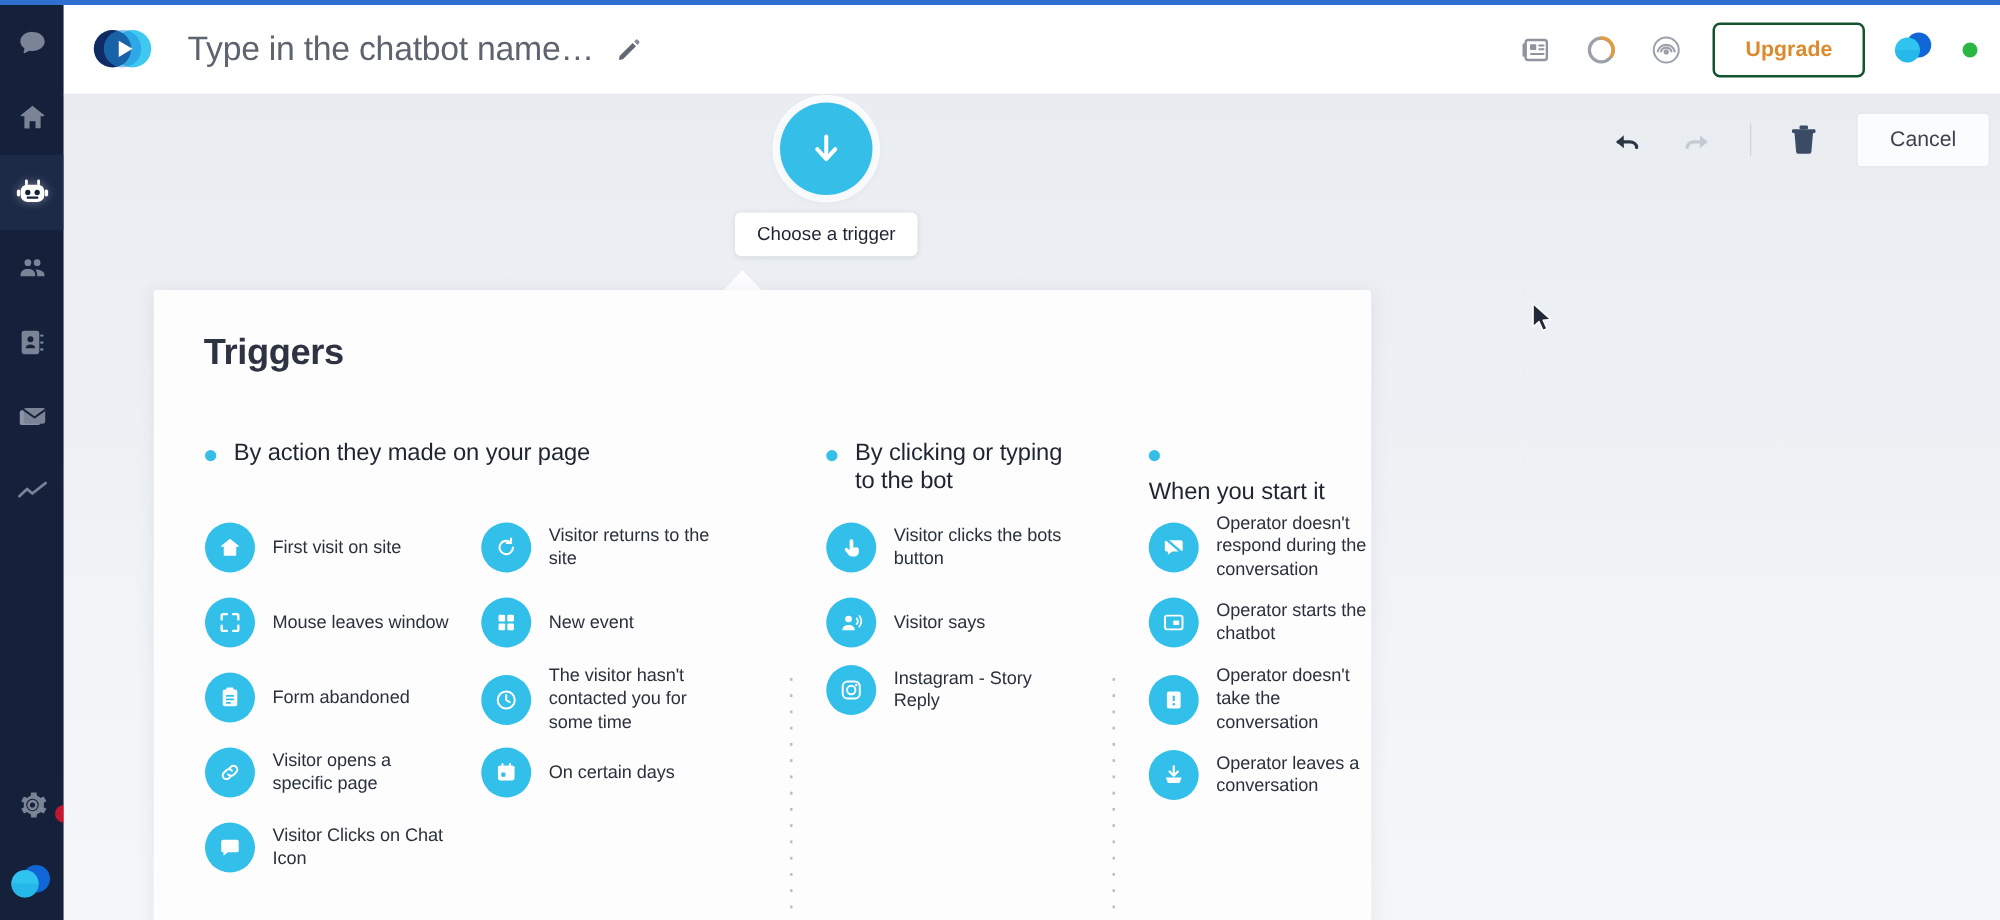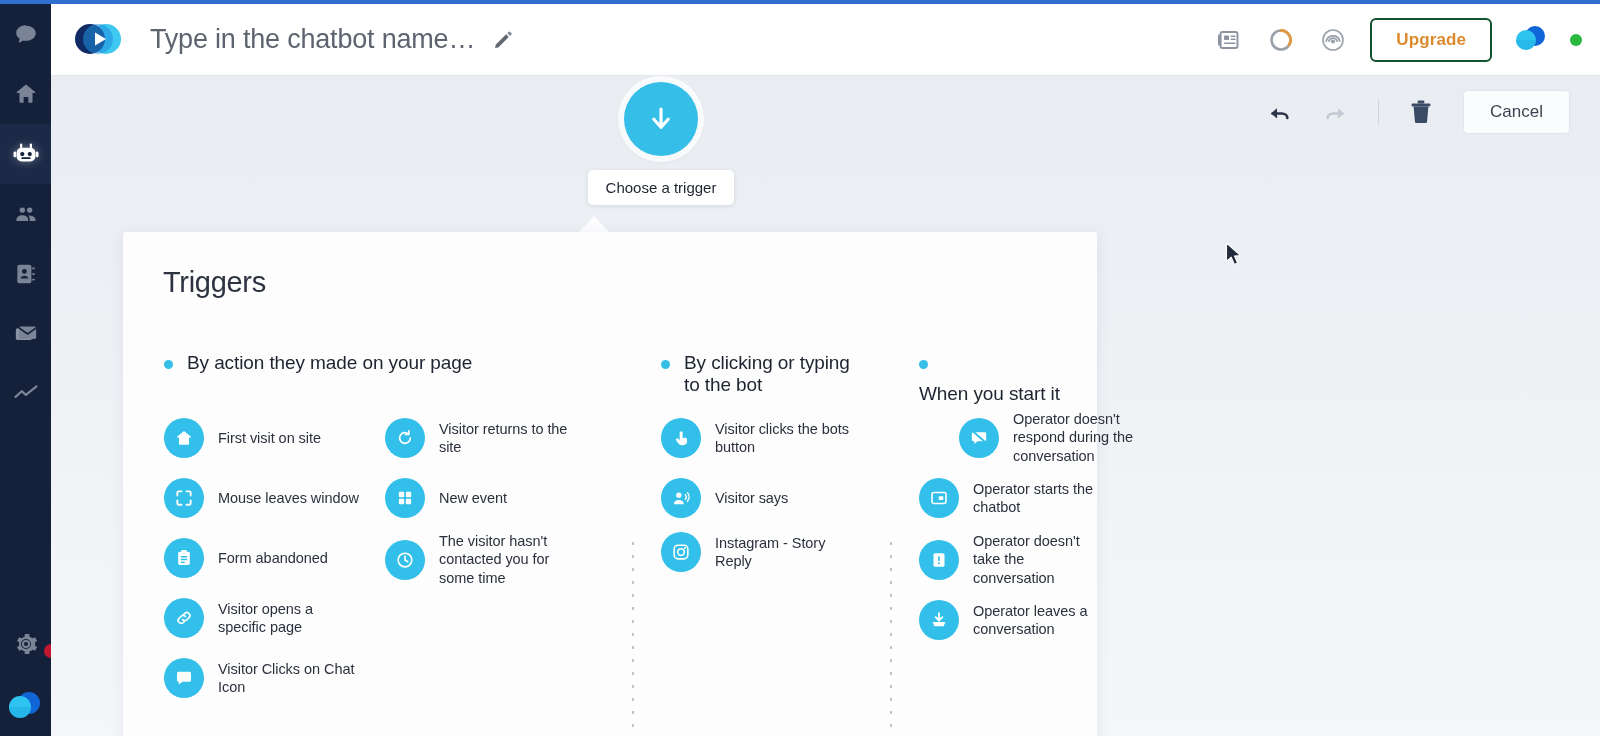--- a/index.html
+++ b/index.html
@@ -72,21 +72,21 @@
 
   
   .canvas {
     position: absolute; left: 51px; top: 76px; width: 1549px; height: 660px;
     background: linear-gradient(180deg, #e9edf1 0%, #eceff3 28%, #f2f4f7 70%, #f4f6f8 100%);
     overflow: hidden;
   }
 
   
   .canvas-toolbar {
-    position: absolute; right: 30px; top: 14px;
+    position: absolute; right: 8px; top: 14px;
     display: flex; align-items: center; gap: 27px;
   }
   .tb-icon { width: 30px; height: 30px; display: flex; align-items: center; justify-content: center; }
   .tb-sep { width: 1px; height: 26px; background: #cfd5dd; }
   .cancel-btn {
     background: #fbfcfd; border: 1px solid #e2e6ec; border-radius: 4px;
     font-size: 17px; color: #3c4350; padding: 11px 26px;
     white-space: nowrap;
   }
 
@@ -119,21 +119,21 @@
   }
   .panel-notch {
     position: absolute; left: 527px; top: 140px;
     width: 0; height: 0;
     border-left: 16px solid transparent;
     border-right: 16px solid transparent;
     border-bottom: 17px solid #fdfdfe;
   }
   .panel-title {
     position: absolute; left: 40px; top: 34px;
-    font-size: 29px; color: #2d3340; font-weight: 400; letter-spacing: -.3px;
+    font-size: 29px; color: #2d3340; font-weight: 700; letter-spacing: -.3px;
   }
   .panel-sub {
     position: absolute; left: 41px; top: 80px;
     font-size: 16px; color: #8d949f; font-weight: 400;
   }
 
   .columns {
     position: absolute; left: 0; top: 120px; width: 974px; height: 400px;
   }
   .group-head {
@@ -449,20 +449,32 @@
         <div class="item" style="left:262px; top:180px; width:200px;">
           <span class="item-icon">
             <svg width="20" height="20" viewBox="0 0 24 24" fill="none" stroke="#fff" stroke-width="1.9" stroke-linecap="round">
               <circle cx="12" cy="12" r="8.2"></circle>
                 <path d="M12 7.2V12l3.3 2.1"></path>
             </svg>
           </span>
           <span class="item-label">The visitor hasn't contacted you for some time</span>
         </div>
 
+        <div class="item" style="left:262px; top:246px; width:190px;">
+          <span class="item-icon">
+            <svg width="20" height="20" viewBox="0 0 24 24">
+              <rect x="4" y="5.4" width="16" height="14.2" rx="2.2" fill="#fff"></rect>
+              <rect x="4" y="5.4" width="16" height="3.6" rx="1.8" fill="#fff"></rect>
+              <rect x="7.4" y="2.8" width="1.9" height="4.2" rx=".95" fill="#fff"></rect>
+              <rect x="14.7" y="2.8" width="1.9" height="4.2" rx=".95" fill="#fff"></rect>
+              <rect x="7.2" y="12" width="4" height="4" rx=".9" fill="#32bfe9"></rect>
+            </svg>
+          </span>
+          <span class="item-label">On certain days</span>
+        </div>
 
         <div class="group-head" style="left:538px; top:0; width:200px;">
           <span class="group-bullet"></span>
           <span class="group-title">By clicking or typing to the bot</span>
         </div>
 
         <div class="item" style="left:538px; top:66px; width:200px;">
           <span class="item-icon">
             <svg width="20" height="20" viewBox="0 0 24 24">
               <path d="M10.4 11.6V5.8a1.8 1.8 0 0 1 3.6 0v6.5l2.4-.6a2.4 2.4 0 0 1 2.9 2.3v2.2c0 2.4-2 4.4-4.4 4.4h-2.2a4.6 4.6 0 0 1-3.6-1.8l-3-4a1.5 1.5 0 0 1 2.1-2.1l2.2 1.9z" fill="#fff"></path>
@@ -492,21 +504,21 @@
             </svg>
           </span>
           <span class="item-label">Instagram - Story Reply</span>
         </div>
 
         <div class="group-head" style="left:796px; top:0; width:190px;flex-direction:column;">
           <span class="group-bullet"></span>
           <span class="group-title">When you start it</span>
         </div>
 
-        <div class="item" style="left:836px; top:58px; width:180px;">
+        <div class="item" style="left:796px; top:58px; width:180px;">
           <span class="item-icon">
             <svg width="20" height="20" viewBox="0 0 24 24">
               <path d="M5 5h14a1.6 1.6 0 0 1 1.6 1.6v7.6A1.6 1.6 0 0 1 19 15.8h-8.4L6.4 19v-3.2H5a1.6 1.6 0 0 1-1.6-1.6V6.6A1.6 1.6 0 0 1 5 5z" fill="#fff"></path>
               <path d="M5 4.2 19.6 17" stroke="#32bfe9" stroke-width="2.3" stroke-linecap="round"></path>
             </svg>
           </span>
           <span class="item-label">Operator doesn't respond during the conversation</span>
         </div>
 
         <div class="item" style="left:796px; top:126px; width:180px;">

